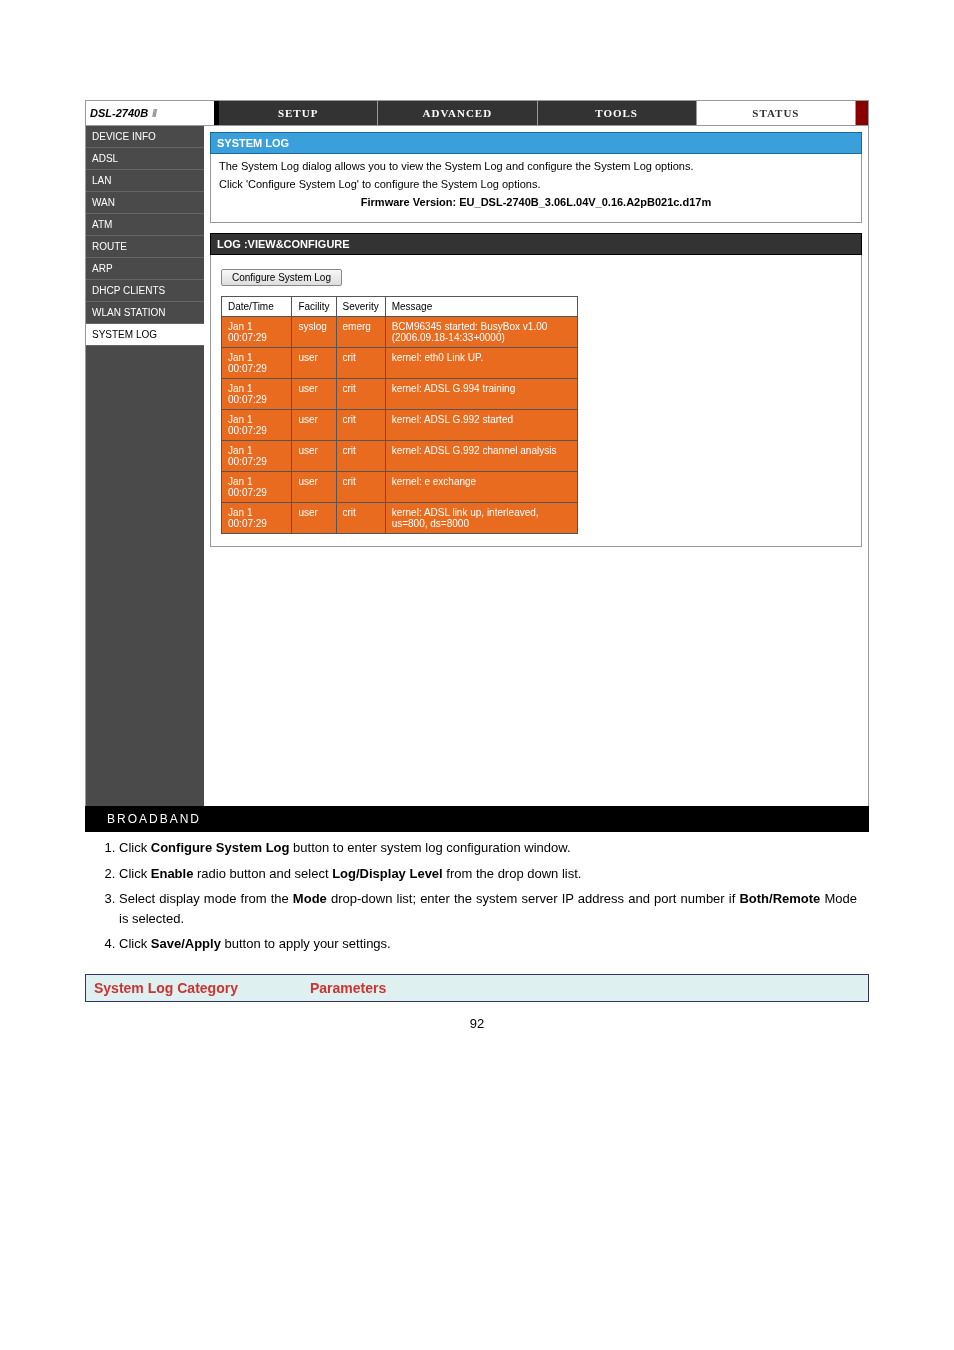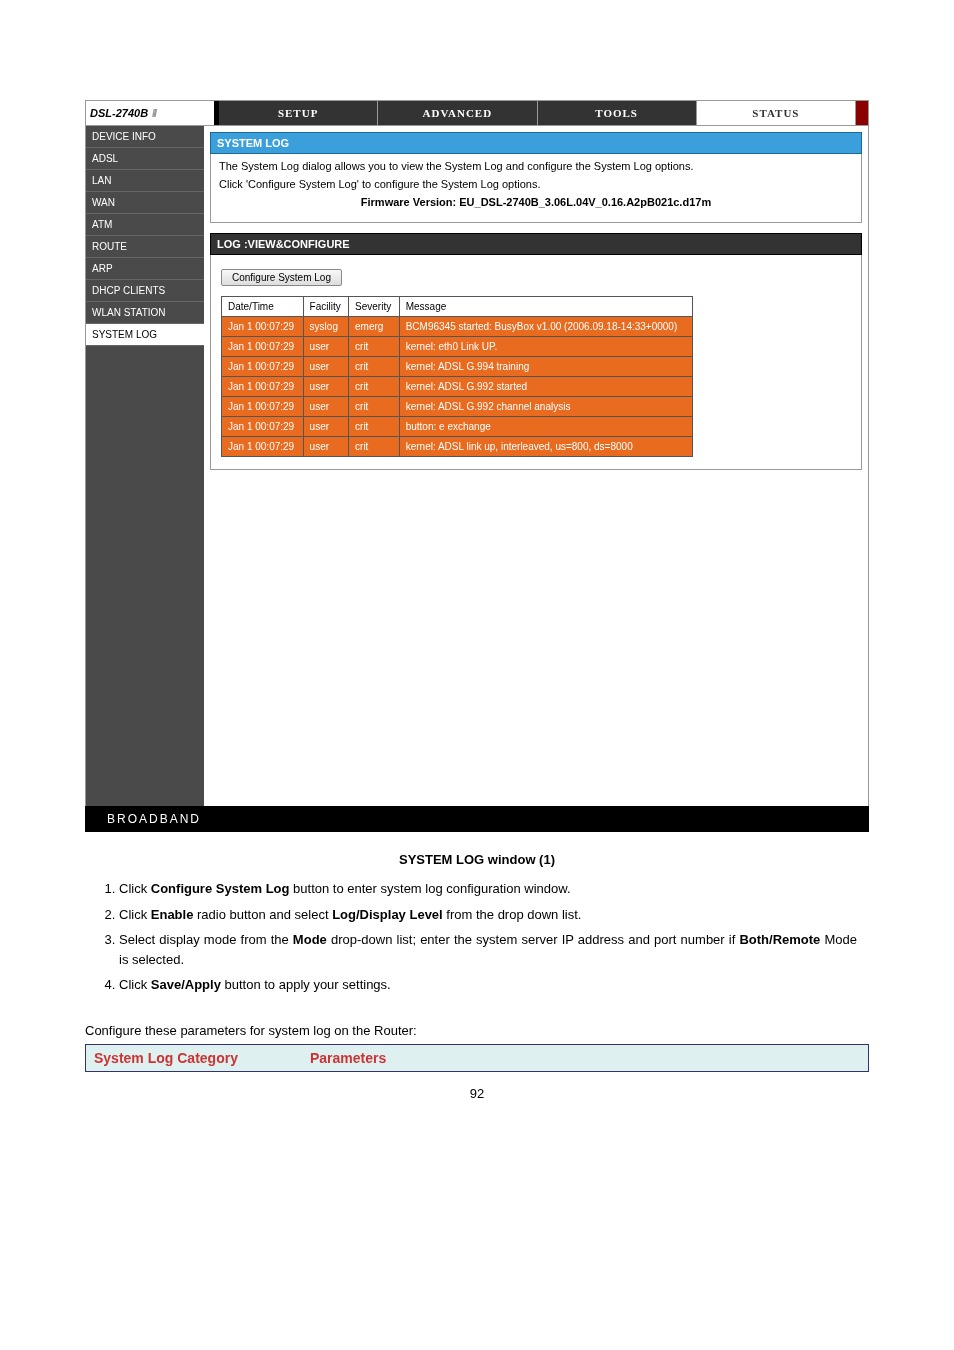--- a/index.html
+++ b/index.html
@@ -125,21 +125,21 @@
     border: 1px solid #888;
     font-size: 10px;
     padding: 2px 10px;
     border-radius: 2px;
     margin: 4px 0 10px 0;
     cursor: pointer;
   }
   table.log {
     border-collapse: collapse;
     font-size: 10px;
-    width: 472px;
+    width: 357px;
   }
   table.log th, table.log td {
     border: 1px solid #555;
     padding: 4px 6px;
     text-align: left;
     vertical-align: top;
   }
   table.log th {
     background: #fff;
     color: #000;
@@ -277,54 +277,52 @@
               <tr>
                 <td>Jan 1 00:07:29</td>
                 <td>user</td>
                 <td>crit</td>
                 <td>kernel: ADSL G.992 channel analysis</td>
               </tr>
               <tr>
                 <td>Jan 1 00:07:29</td>
                 <td>user</td>
                 <td>crit</td>
-                <td>button: e exchange</td>
+                <td>kernel: e exchange</td>
               </tr>
               <tr>
                 <td>Jan 1 00:07:29</td>
                 <td>user</td>
                 <td>crit</td>
                 <td>kernel: ADSL link up, interleaved, us=800, ds=8000</td>
               </tr>
             </tbody>
           </table>
         </div>
       </div>
     </div>
   </div>
   <div class="footer-bar">BROADBAND</div>
 
-  <div class="caption">SYSTEM LOG window (1)</div>
 
   <ol class="steps">
     <li>
       <span>Click </span><b>Configure System Log</b><span> button to enter system log configuration window.</span>
     </li>
     <li>
       <span>Click </span><b>Enable</b><span> radio button and select </span><b>Log/Display Level</b><span> from the drop down list.</span>
     </li>
     <li>
       <span>Select display mode from the </span><b>Mode</b><span> drop-down list; enter the system server IP address and port number if </span><b>Both/Remote</b><span> Mode is selected.</span>
     </li>
     <li>
       <span>Click </span><b>Save/Apply</b><span> button to apply your settings.</span>
     </li>
   </ol>
 
-  <div class="para">Configure these parameters for system log on the Router:</div>
 
   <div class="param-header">
     <div class="param-col1">System Log Category</div>
     <div>Parameters</div>
   </div>
 
   <div class="pagenum">92</div>
 </div>
 
 </body></html>

